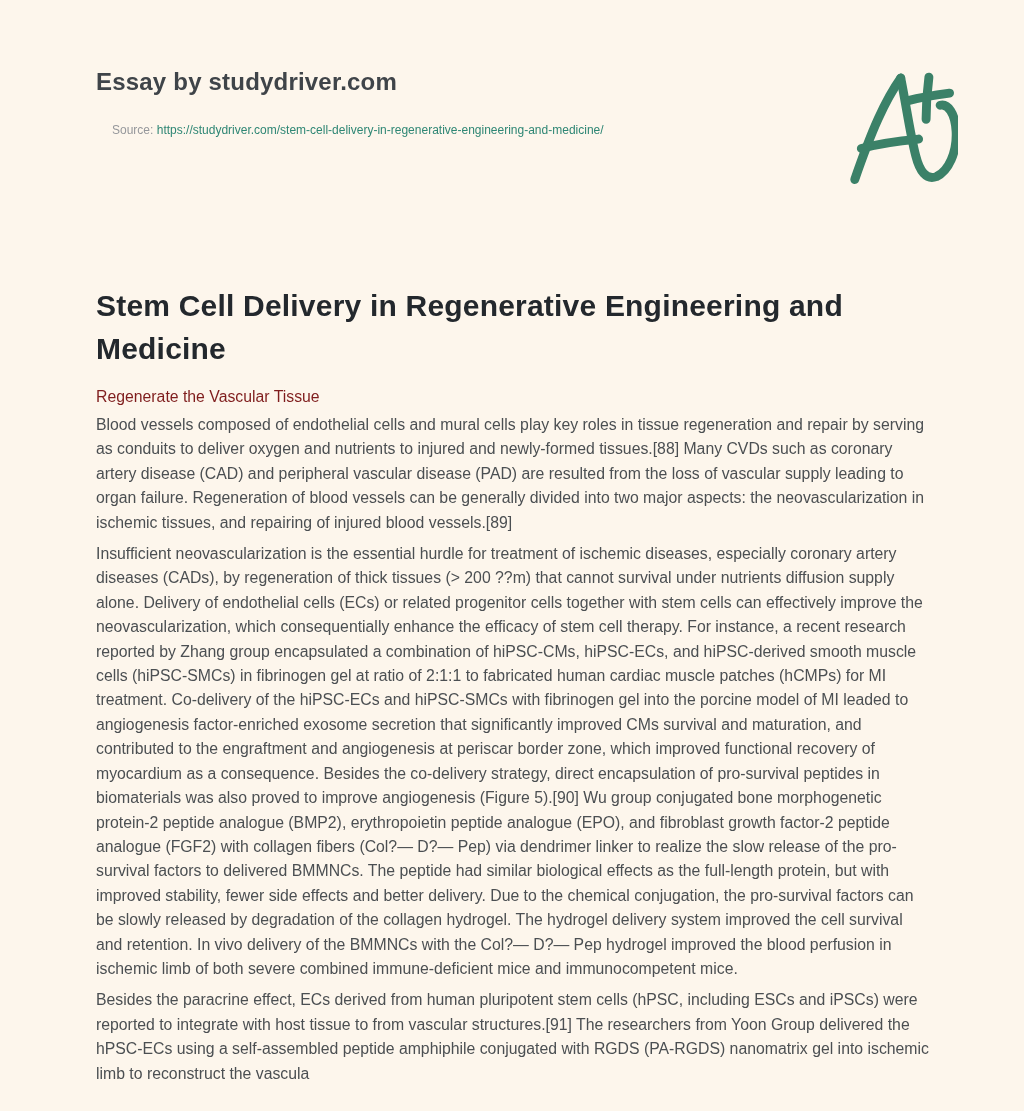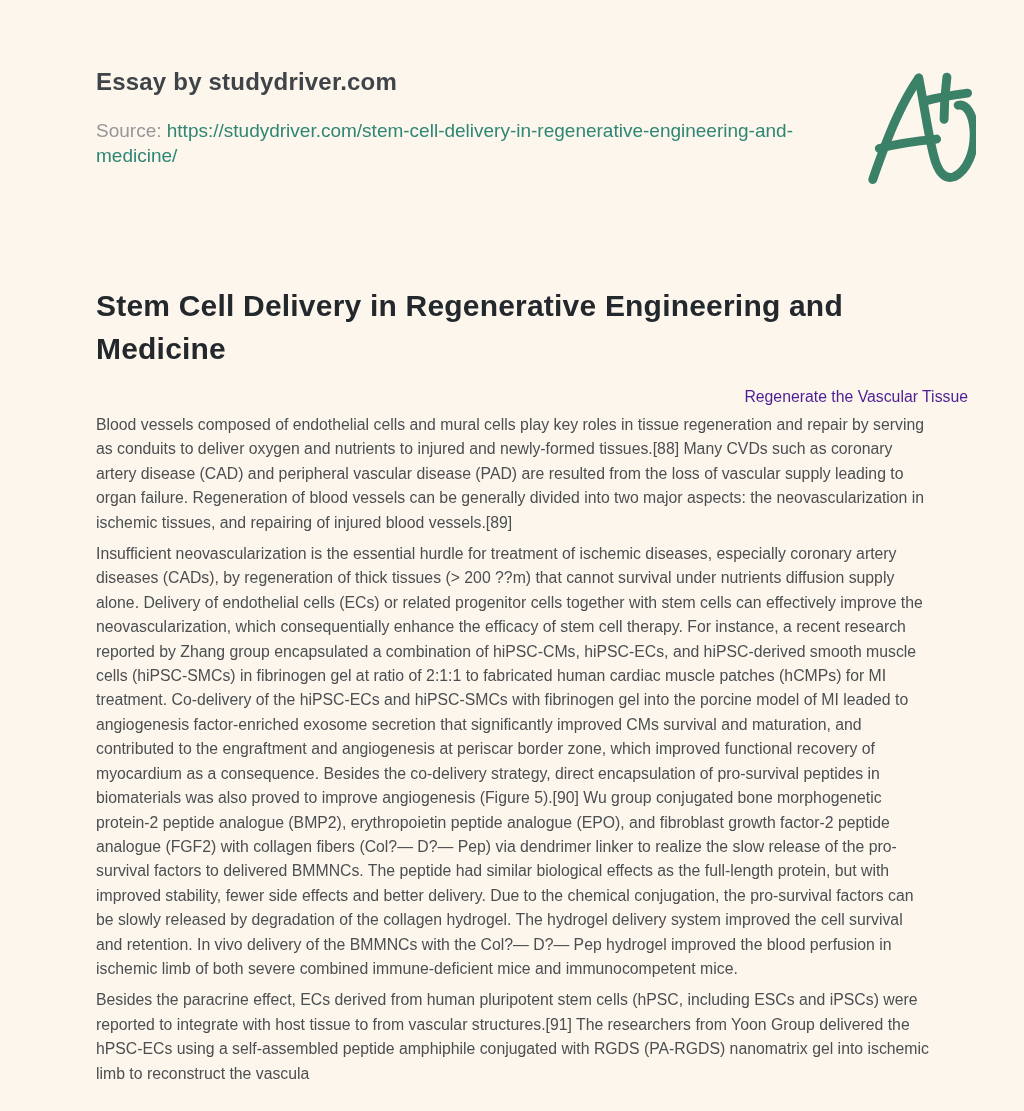--- a/index.html
+++ b/index.html
@@ -9,43 +9,44 @@
     overflow: hidden;
   }
   body {
     background: #FDF6EC;
     font-family: "Liberation Sans", "DejaVu Sans", sans-serif;
     -webkit-font-smoothing: antialiased;
   }
   .page {
     width: 1024px;
     height: 1111px;
-    padding: 66px 56px 0 96px;
+    padding: 66px 74px 0 96px;
     background: #FDF6EC;
   }
   .header-row {
     display: flex;
     justify-content: space-between;
     align-items: flex-start;
   }
   .header-left {
     width: 700px;
     padding-top: 2px;
   }
   .byline {
     font-size: 24px;
     font-weight: 700;
     color: #3F4449;
     letter-spacing: 0.2px;
     margin-bottom: 22px;
   }
   .source-line {
-    font-size: 19px;
+    font-size: 12px;
     line-height: 25px;
     color: #95979B;
+    margin-left: 16px;
   }
   .source-label {
     color: #95979B;
   }
   .source-link {
     color: #2E8674;
     text-decoration: none;
     word-break: break-word;
     cursor: pointer;
   }
@@ -61,22 +62,21 @@
     font-size: 30px;
     line-height: 43px;
     font-weight: 700;
     color: #23282D;
     letter-spacing: 0.2px;
     max-width: 833px;
   }
   .article-subtitle {
     margin-top: 18px;
     font-size: 15.8px;
-    color: #4c1d95;
-    text-align: right;
+    color: #7f1d1d;
   }
   .article-body p {
     margin-top: 7px;
     font-size: 15.8px;
     line-height: 24.4px;
     color: #4B4F52;
     max-width: 833px;
   }
 </style>
 </head>

